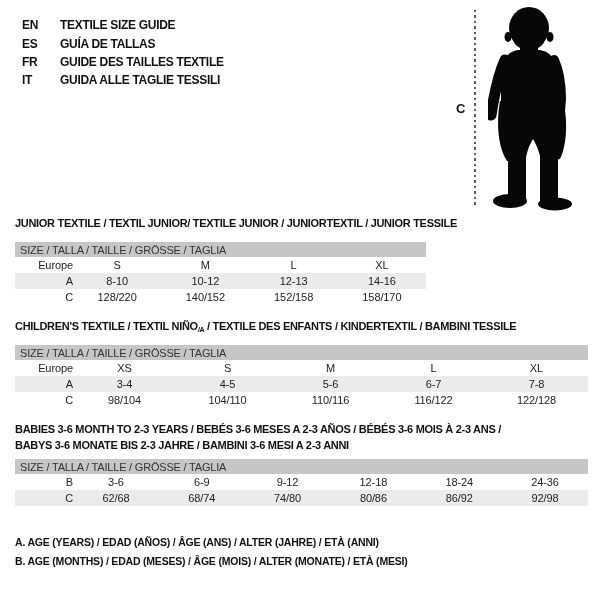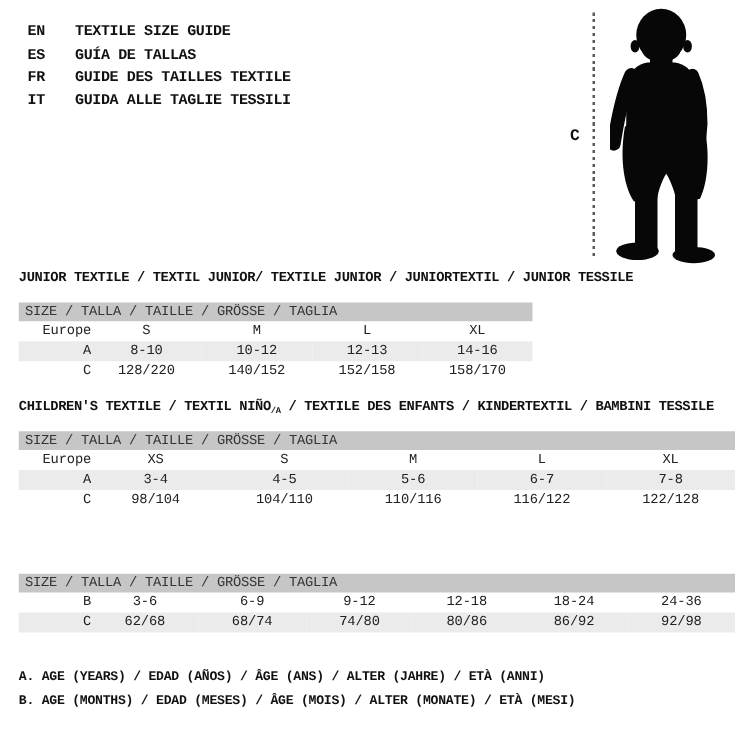--- a/index.html
+++ b/index.html
@@ -1,19 +1,19 @@
 <!DOCTYPE html>
 <html><head>
 <meta charset="utf-8">
 <style>
   * { margin:0; padding:0; box-sizing:border-box; }
   html,body { background:#fff; }
   .canvas {
     position:relative; width:600px; height:600px; background:#ffffff;
-    font-family:Liberation Mono, monospace; color:#111;
+    font-family:Liberation Sans, sans-serif; color:#111;
     overflow:hidden;
     padding-left:19px;
   }
   
   .lang-block { position:absolute; left:22px; top:16px; }
   .lang-row { display:flex; height:18.4px; align-items:center;
     font-weight:bold; font-size:12px; letter-spacing:-0.3px; }
   .lang-code { width:38px; }
   
   .dotted-line { position:absolute; left:474px; top:10px; width:2px; height:198px;
@@ -160,20 +160,24 @@
       <td class="label">C</td>
       <td>98/104</td>
       <td>104/110</td>
       <td>110/116</td>
       <td>116/122</td>
       <td>122/128</td>
     </tr>
   </tbody>
     </table>
 
+  <div class="sec-title" id="title-babies">
+    <div>BABIES 3-6 MONTH TO 2-3 YEARS / BEBÉS 3-6 MESES A 2-3 AÑOS / BÉBÉS 3-6 MOIS À 2-3 ANS /</div>
+    <div>BABYS 3-6 MONATE BIS 2-3 JAHRE / BAMBINI 3-6 MESI A 2-3 ANNI</div>
+  </div>
   <table class="size-table" id="table-babies">
     <colgroup>
         <col style="width:58px">
         <col>
         <col>
         <col>
         <col>
         <col>
         <col>
       </colgroup>

